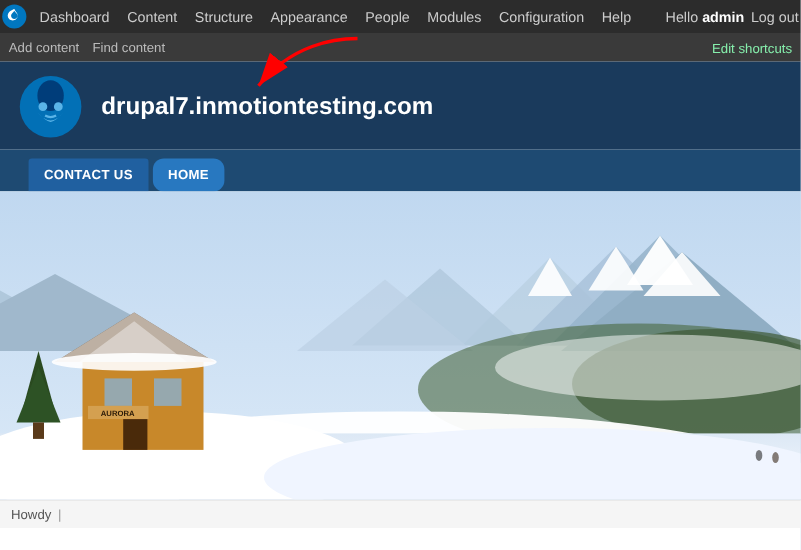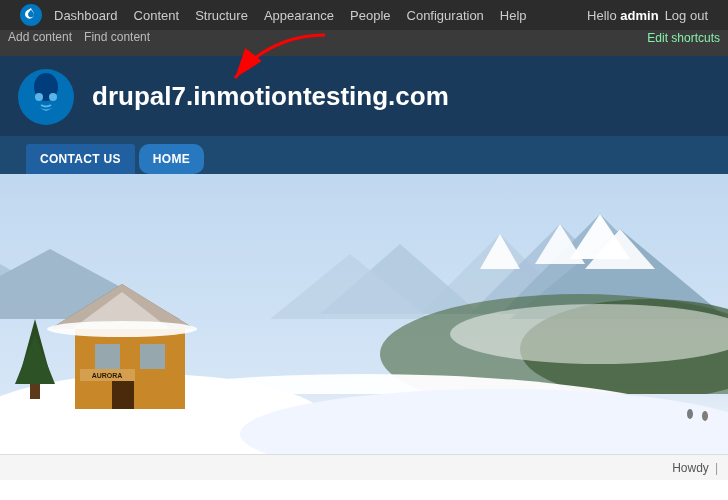--- a/index.html
+++ b/index.html
@@ -5,21 +5,21 @@
     * { margin: 0; padding: 0; box-sizing: border-box; }
     body { font-family: Arial, sans-serif; font-size: 13px; width: 728px; height: 500px; overflow: hidden; background: #fff; }
 
     
     #admin-toolbar {
       background: #2c2c2c;
       color: #ccc;
       display: flex;
       align-items: center;
       height: 30px;
-      padding: 0 20px;
+      padding: 0 2px;
       position: relative;
     }
     .toolbar-logo {
       width: 22px; height: 22px;
       background: #0077c0;
       border-radius: 50%;
       display: flex; align-items: center; justify-content: center;
       margin-right: 4px;
       flex-shrink: 0;
     }
@@ -45,21 +45,21 @@
     }
     .toolbar-right .hello { color: #ccc; }
     .toolbar-right .hello strong { color: #fff; }
     .toolbar-right a { color: #ccc; text-decoration: none; }
 
     
     #shortcuts-bar {
       background: #3a3a3a;
       color: #bbb;
       height: 26px;
-      display: flex; 
+      display: flex; align-items: center;
       padding: 0 8px;
       justify-content: space-between;
     }
     .shortcuts-left { display: flex; gap: 12px; }
     .shortcuts-left a {
       color: #bbb; text-decoration: none; font-size: 12px;
     }
     .shortcuts-right a {
       color: #86efac; text-decoration: none; font-size: 12px;
     }
@@ -68,21 +68,21 @@
     #site-header {
       background: #1a3a5c;
       padding: 14px 16px 12px 16px;
       display: flex; align-items: center; gap: 16px;
       height: 80px;
     }
     .drupal-logo {
       width: 60px; height: 60px; flex-shrink: 0;
     }
     .site-title-block { color: #fff; }
-    .site-title-block h1 { font-size: 26px; font-weight: bold; color: #fff; line-height: 1.2; }
+    .site-title-block h1 { font-size: 22px; font-weight: bold; color: #fff; line-height: 1.2; }
     .site-title-block p { font-size: 13px; color: #aac8e8; margin-top: 2px; }
 
     
     #site-nav {
       background: #1e4a72;
       display: flex; align-items: flex-end;
       padding: 0 26px;
       height: 38px;
       position: relative;
     }
@@ -123,21 +123,20 @@
 
     
     #howdy-bar {
       background: #f5f5f5;
       border-top: 1px solid #ddd;
       height: 26px;
       display: flex; align-items: center;
       padding: 0 10px;
       font-size: 12px;
       color: #555;
-      justify-content: flex-end;
     }
 
     
     .arrow-container {
       position: absolute;
       top: 30px;
       left: 225px;
       pointer-events: none;
       z-index: 99;
     }
@@ -150,20 +149,21 @@
     <svg viewBox="0 0 20 24" fill="white" xmlns="http://www.w3.org/2000/svg">
       <path d="M10 0C8 2 4 3 2 5c-3 3-3 8 0 11s8 3 11 0 3-8 0-11C11 3 10 0 10 0zm0 3c.5 1 1.5 2 2.5 3C14 7.5 15 9 15 11c0 2.8-2.2 5-5 5s-5-2.2-5-5c0-2 1-3.5 2.5-5C8.5 5 9.5 4 10 3z"></path>
     </svg>
   </div>
   <div class="toolbar-nav">
     <a>Dashboard</a>
     <a>Content</a>
     <a>Structure</a>
     <a>Appearance</a>
     <a>People</a>
+    <a>Modules</a>
     <a>Configuration</a>
     <a>Help</a>
   </div>
   <div class="toolbar-right">
     <span class="hello">
       <span>Hello</span> <strong>admin</strong>
     </span>
     <a>Log out</a>
 
   </div>

